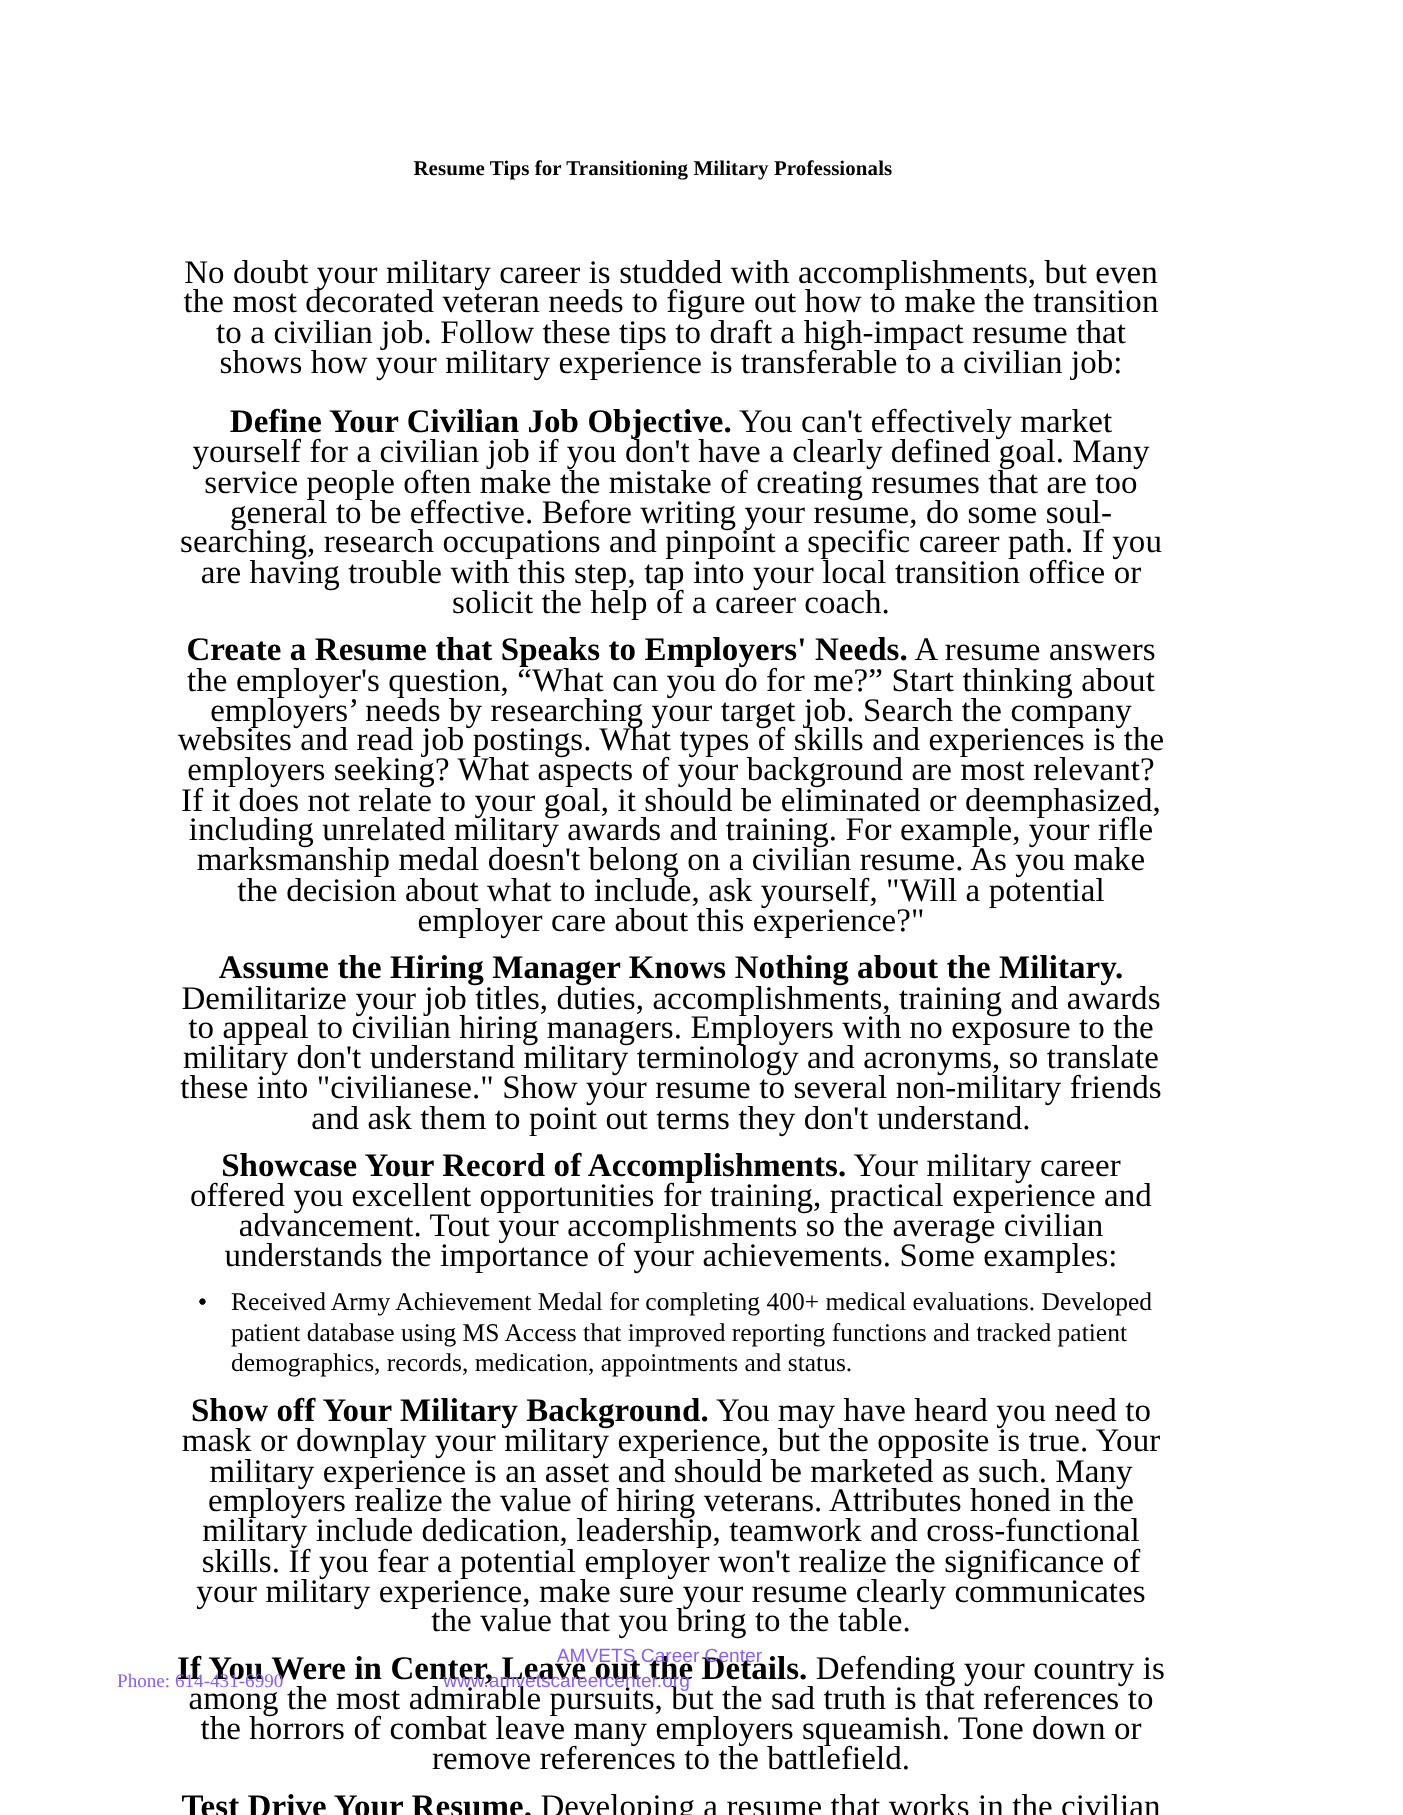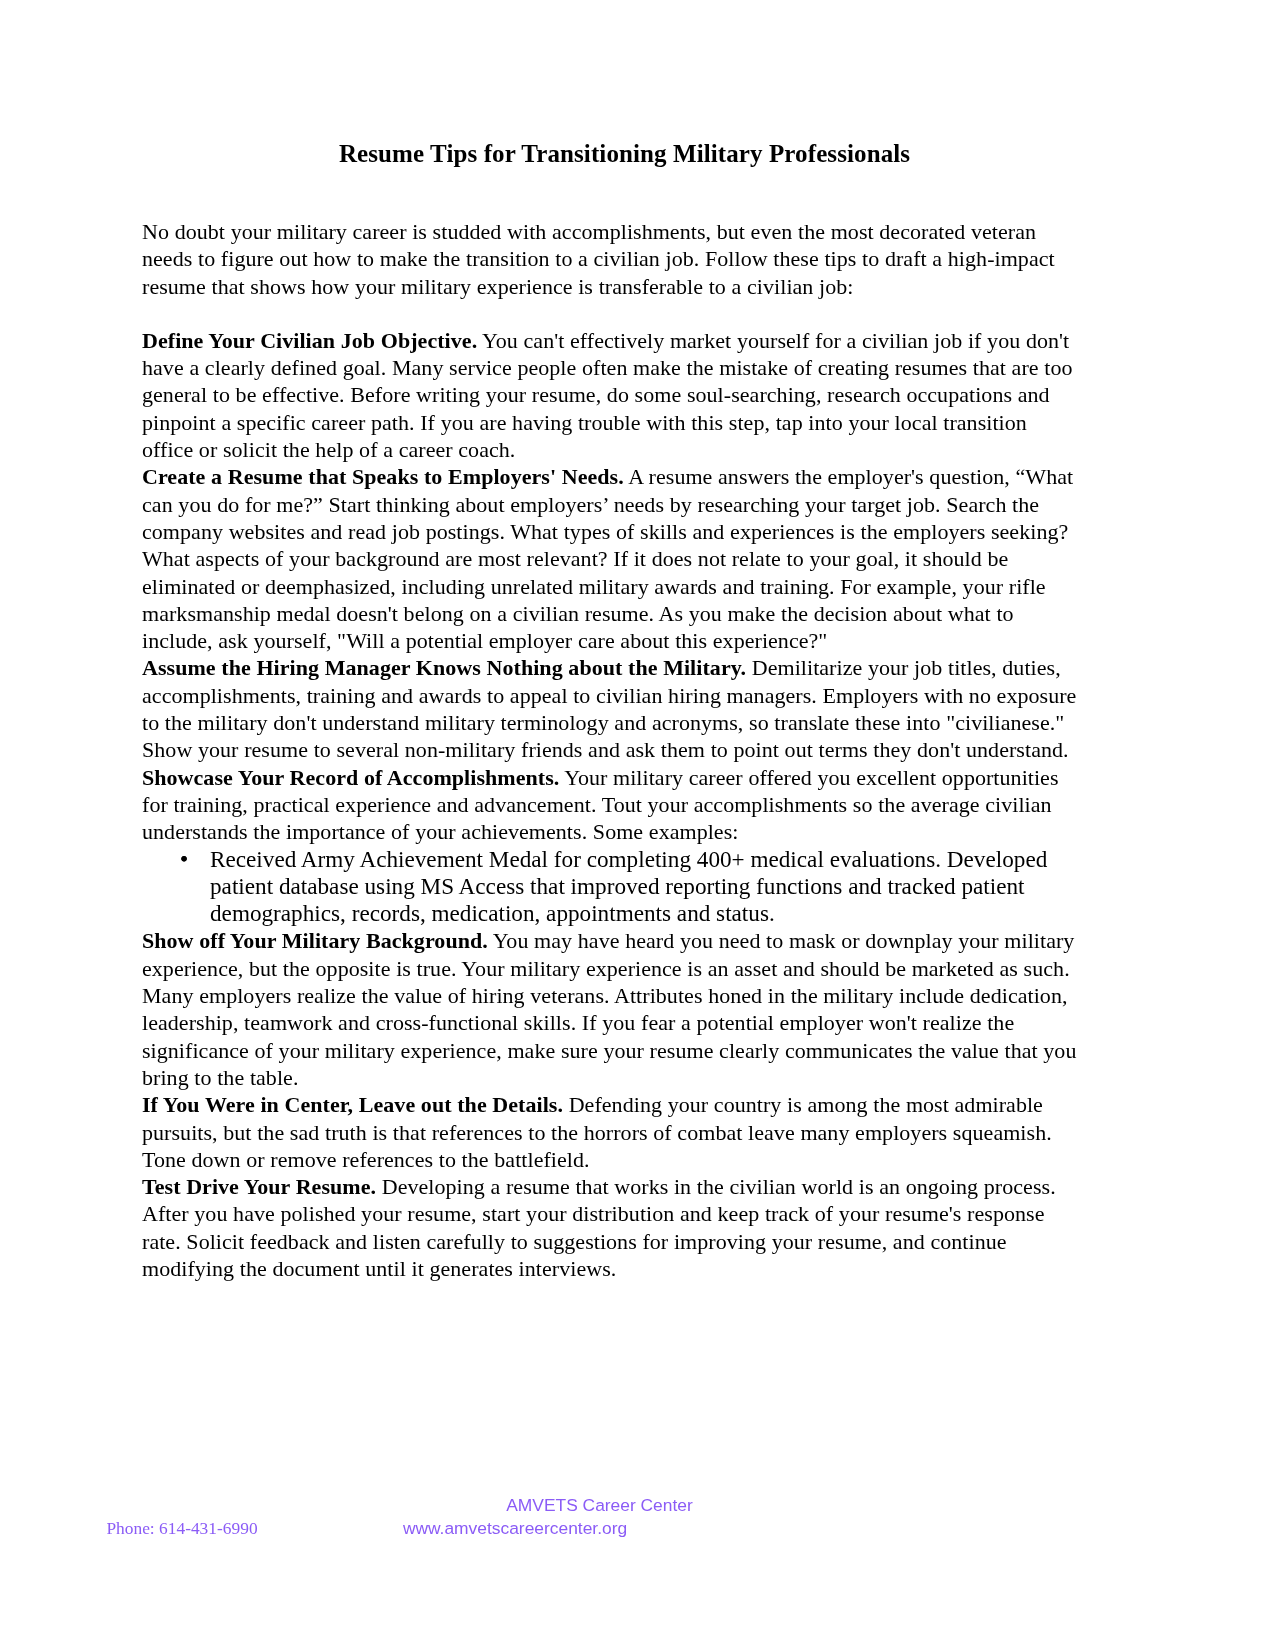--- a/index.html
+++ b/index.html
@@ -12,39 +12,39 @@
     width: 1275px;
     height: 1650px;
     background: #ffffff;
     overflow: hidden;
     font-family: "Liberation Serif", "DejaVu Serif", serif;
     color: #000000;
   }
   .doc-title {
     position: absolute;
     top: 140px;
-    left: 158px;
+    left: 127px;
     width: 933px;
     text-align: center;
     font-weight: bold;
-    font-size: 25px;
+    font-size: 19px;
     line-height: 28px;
     letter-spacing: 0.1px;
   }
   .body-col {
     position: absolute;
     top: 218px;
     left: 142px;
     width: 936px;
   }
   p.para {
-    margin: 0;
-    font-size: 22px;
+    margin: 16px;
+    font-size: 30px;
     line-height: 27.3px;
-    text-align: left;
+    text-align: center;
     letter-spacing: 0.05px;
     word-spacing: 0.1px;
   }
   p.intro {
     margin-bottom: 27px;
   }
   .lead {
     font-weight: bold;
   }
   ul.bullets {

